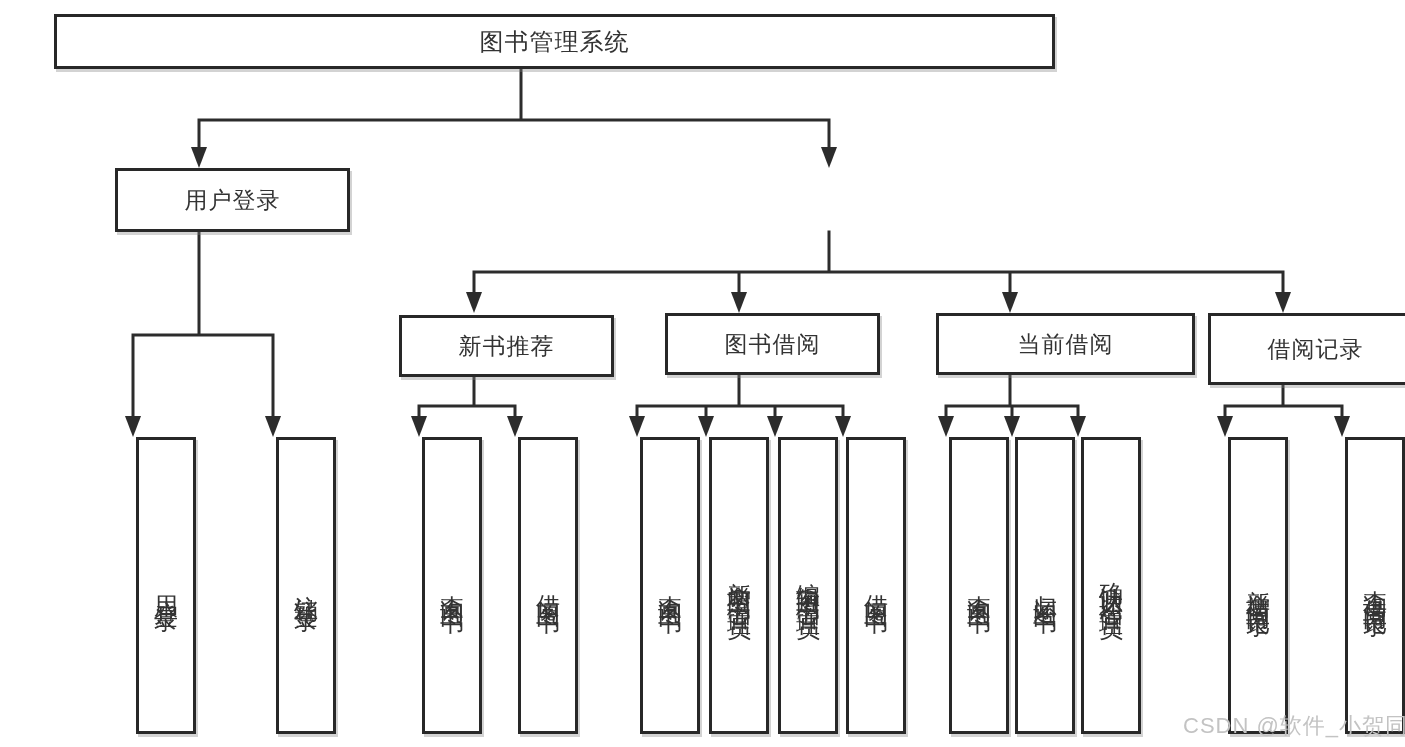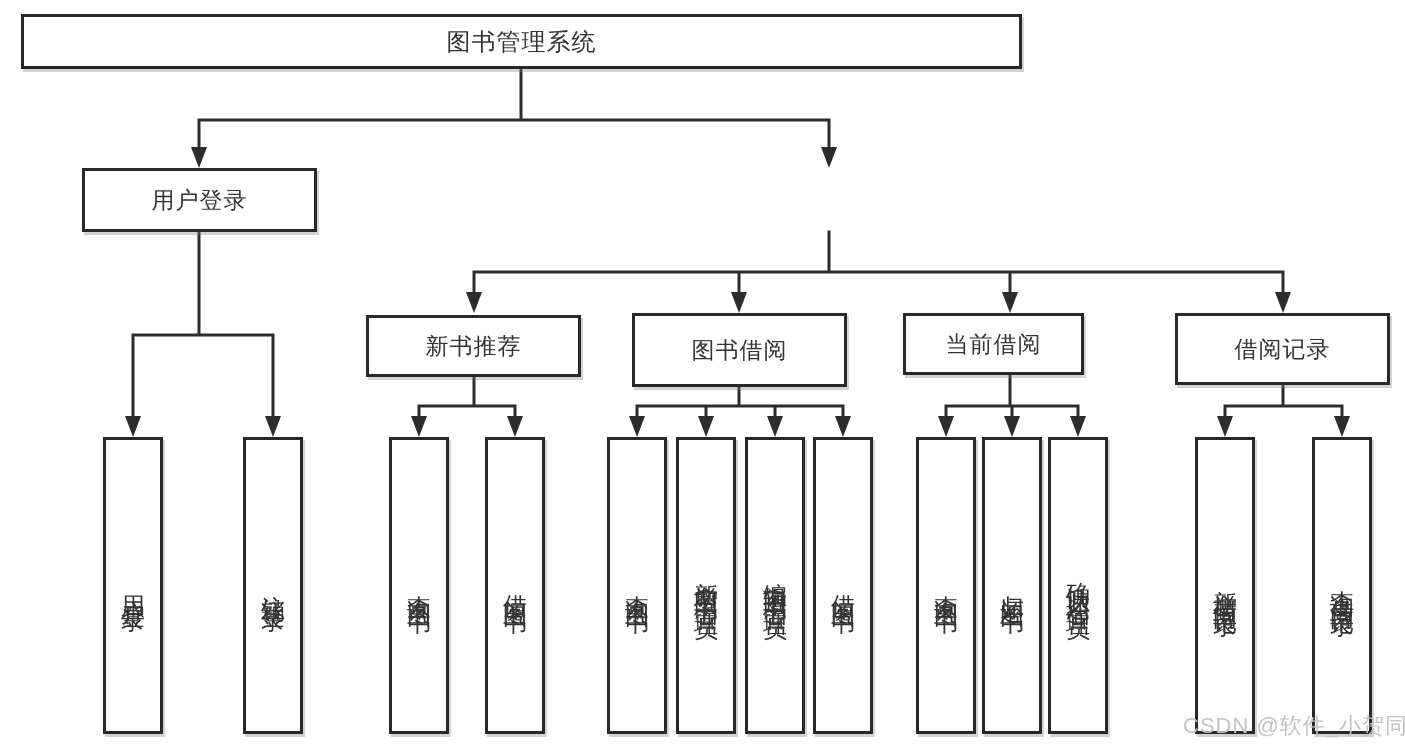--- a/index.html
+++ b/index.html
@@ -14,20 +14,21 @@
   .box {
     position:absolute;
     box-sizing:border-box;
     background:#ffffff;
     border:3px solid #282828;
     box-shadow:2px 3px 0 rgba(130,130,130,0.35);
     display:flex;
     align-items:center;
     justify-content:center;
     color:#333333;
+    margin-left:33px;
   }
   .h-label { font-size:23px; letter-spacing:1px; }
   .title-label { font-size:24px; letter-spacing:1px; }
   .leaf {
     writing-mode:vertical-rl;
     text-orientation:mixed;
     font-size:24px;
     line-height:1;
     letter-spacing:5px;
   }
@@ -77,22 +78,22 @@
       <polygon points="1217,416 1233,416 1225,437"></polygon>
       <polygon points="1334,416 1350,416 1342,437"></polygon>
     </g>
   </svg>
 
   <div class="box title-label" style="left:21px;top:14px;width:1001px;height:55px">图书管理系统</div>
 
   <div class="box h-label" style="left:82px;top:168px;width:235px;height:64px">用户登录</div>
 
   <div class="box h-label" style="left:366px;top:315px;width:215px;height:62px">新书推荐</div>
-  <div class="box h-label" style="left:632px;top:313px;width:215px;height:74px">图书借阅</div>
-  <div class="box h-label" style="left:903px;top:313px;width:181px;height:62px">当前借阅</div>
+  <div class="box h-label" style="left:632px;top:313px;width:215px;height:62px">图书借阅</div>
+  <div class="box h-label" style="left:903px;top:313px;width:259px;height:62px">当前借阅</div>
   <div class="box h-label" style="left:1175px;top:313px;width:215px;height:72px">借阅记录</div>
 
   <div class="box leaf" style="left:103px;top:437px;width:60px;height:297px">用户登录</div>
   <div class="box leaf" style="left:243px;top:437px;width:60px;height:297px">注销登录</div>
 
   <div class="box leaf" style="left:389px;top:437px;width:60px;height:297px">查询图书</div>
   <div class="box leaf" style="left:485px;top:437px;width:60px;height:297px">借阅图书</div>
 
   <div class="box leaf" style="left:607px;top:437px;width:60px;height:297px">查询图书</div>
   <div class="box leaf" style="left:676px;top:437px;width:60px;height:297px">新增图书（管理员）</div>

